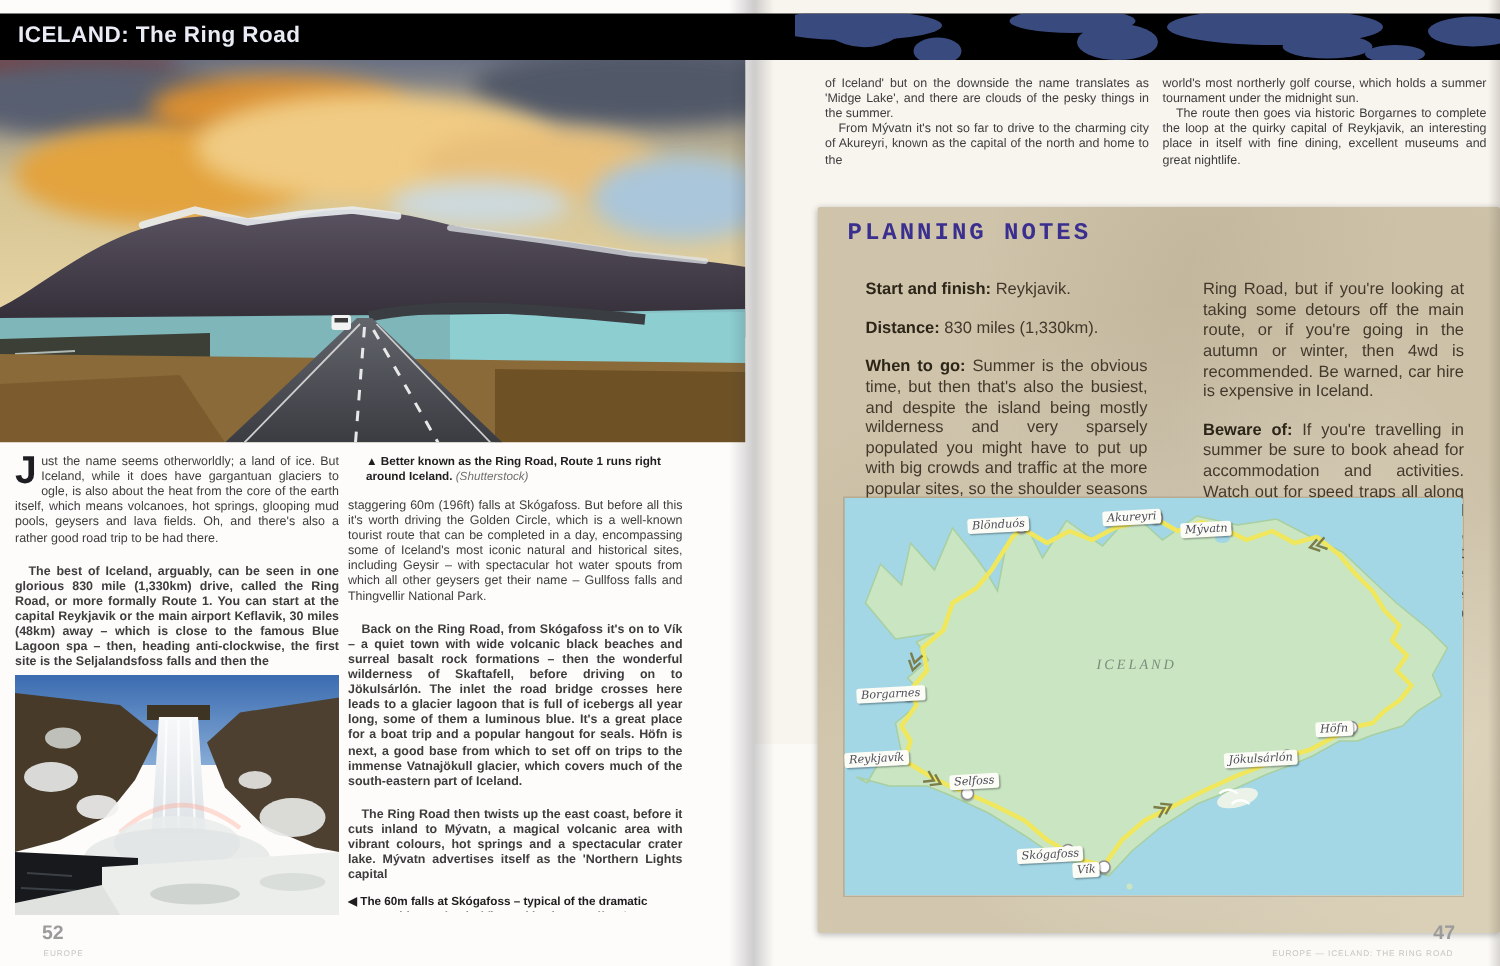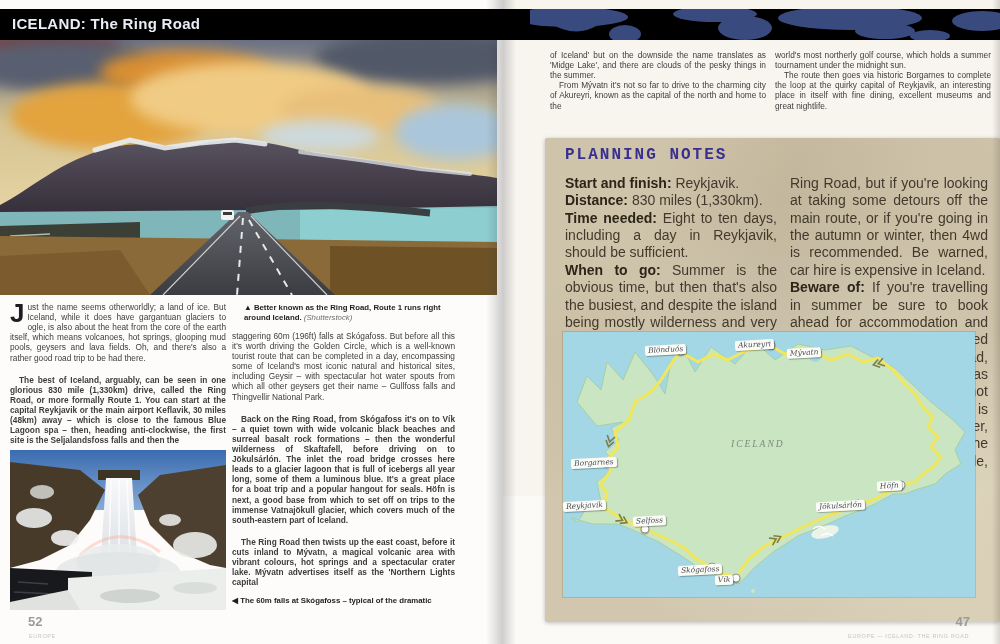--- a/index.html
+++ b/index.html
@@ -39,21 +39,21 @@
             box-shadow:0 1px 4px rgba(0,0,0,.25);
             background-image:
               radial-gradient(circle at 18% 12%, rgba(110,92,60,.10) 0 30%, transparent 55%),
               radial-gradient(circle at 78% 22%, rgba(110,92,60,.12) 0 25%, transparent 50%),
               radial-gradient(circle at 55% 60%, rgba(255,255,250,.20) 0 30%, transparent 60%),
               radial-gradient(circle at 30% 80%, rgba(110,92,60,.08) 0 30%, transparent 55%);}
   .planning-title{position:absolute;left:20px;top:8px;font-family:"Liberation Mono",monospace;font-weight:bold;
             font-size:16px;letter-spacing:2px;color:#3a2f8f;}
   .pcol1{position:absolute;left:20px;top:37px;width:212px;}
   .pcol2{position:absolute;left:245px;top:37px;width:198px;}
-  .pitem{font-size:14px;line-height:1.24;color:#42392c;text-align:justify;margin:0;}
+  .pitem{font-size:11px;line-height:1.24;color:#42392c;text-align:justify;margin:12px;}
   .pitem b{color:#2c2518;}
   
   .map{position:absolute;left:18px;top:194px;width:412px;height:265px;box-shadow:0 0 0 1px rgba(120,105,70,.25);}
   .map-svg{position:absolute;left:0;top:0;width:100%;height:100%;}
   .map-tag{position:absolute;background:#fcfcf6;border-radius:2px;padding:0 3px;height:10px;line-height:10px;
            font-family:"DejaVu Serif",serif;font-style:italic;font-size:7.5px;color:#4d4d5c;
            transform:rotate(-3deg);box-shadow:1px 1px 1px rgba(0,0,0,.30);white-space:nowrap;z-index:3;}
   .map-dot{position:absolute;width:7px;height:7px;border-radius:50%;background:#fff;border:1px solid #8f8f8f;
            transform:translate(-50%,-50%);box-shadow:0 1px 1px rgba(0,0,0,.25);z-index:2;}
   .map-dot.green{background:#2f9e3f;border-color:#20762c;}
@@ -180,21 +180,20 @@
       <p class="body">world's most northerly golf course, which holds a summer tournament under the midnight sun.</p>
       <p class="body indent">The route then goes via historic Borgarnes to complete the loop at the quirky capital of Reykjavik, an interesting place in itself with fine dining, excellent museums and great nightlife.</p>
     </div>
 
     <div class="planning">
       <div class="planning-title">PLANNING NOTES</div>
 
       <div class="pcol1">
         <p class="pitem"><b>Start and finish: </b><span>Reykjavik.</span></p>
         <p class="pitem"><b>Distance: </b><span>830 miles (1,330km).</span></p>
-        <p class="pitem"><b>Time needed: </b><span>Eight to ten days, including a day in Reykjavik, should be sufficient.</span></p>
         <p class="pitem"><b>When to go: </b><span>Summer is the obvious time, but then that's also the busiest, and despite the island being mostly wilderness and very sparsely populated you might have to put up with big crowds and traffic at the more popular sites, so the shoulder seasons (May and September) should not be discounted. Winters are cold and you won't see much daylight.</span></p>
         <p class="pitem"><b>Vehicle: </b><span>If you're going in the high season then inlet sure you book a hire car early. A 2wd car is fine for the</span></p>
       </div>
       <div class="pcol2">
         <p class="pitem"><b></b><span>Ring Road, but if you're looking at taking some detours off the main route, or if you're going in the autumn or winter, then 4wd is recommended. Be warned, car hire is expensive in Iceland.</span></p>
         <p class="pitem"><b>Beware of: </b><span>If you're travelling in summer be sure to book ahead for accommodation and activities. Watch out for speed traps all along the Ring Road, especially around Akureyri, as fines are steep. Also, while not as cold as you might think, it is 'Iceland' – winters are bitter, and even in summer the weather can be unpredictable, so pack for wind and rain.</span></p>
       </div>
 
       <div class="map">
         <svg class="map-svg" viewBox="0 0 412 265" preserveAspectRatio="none">

